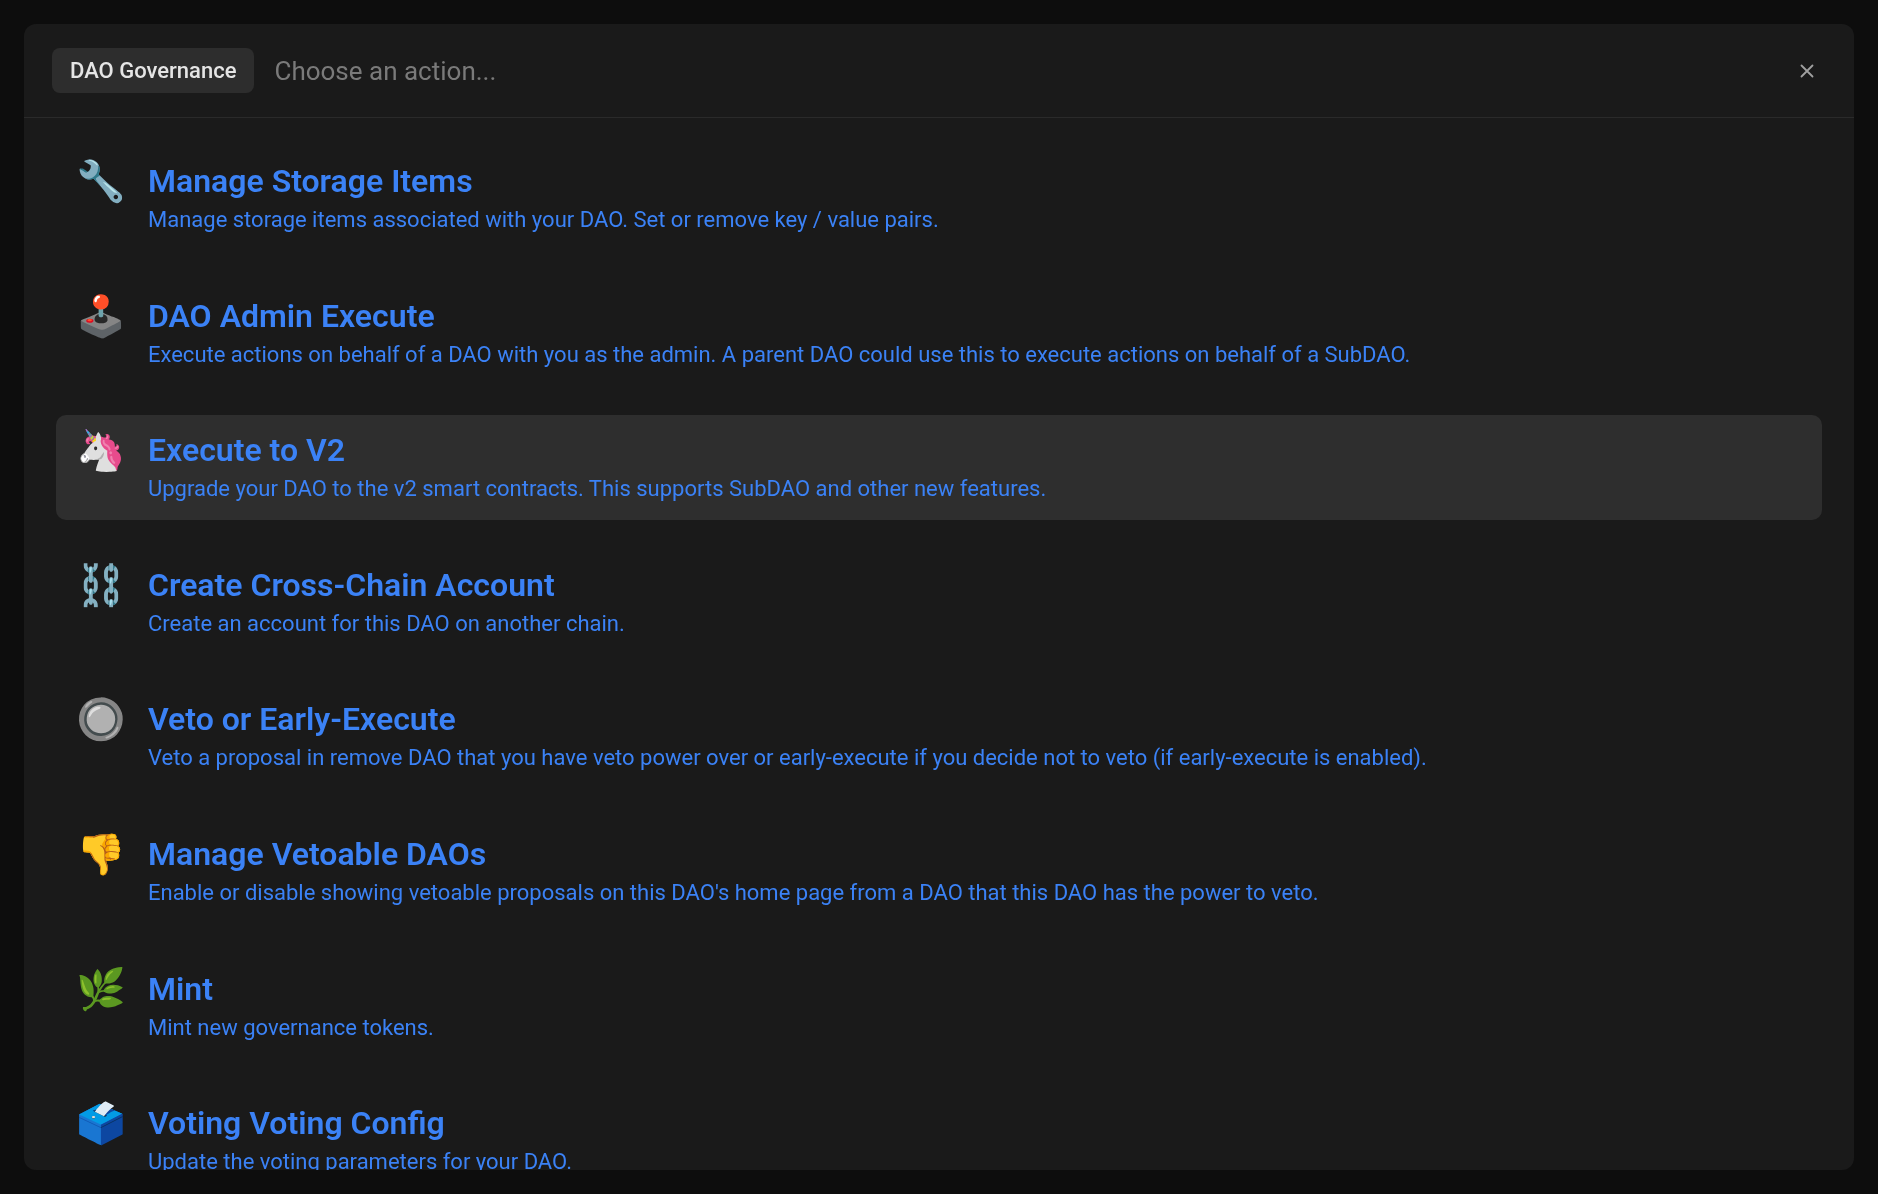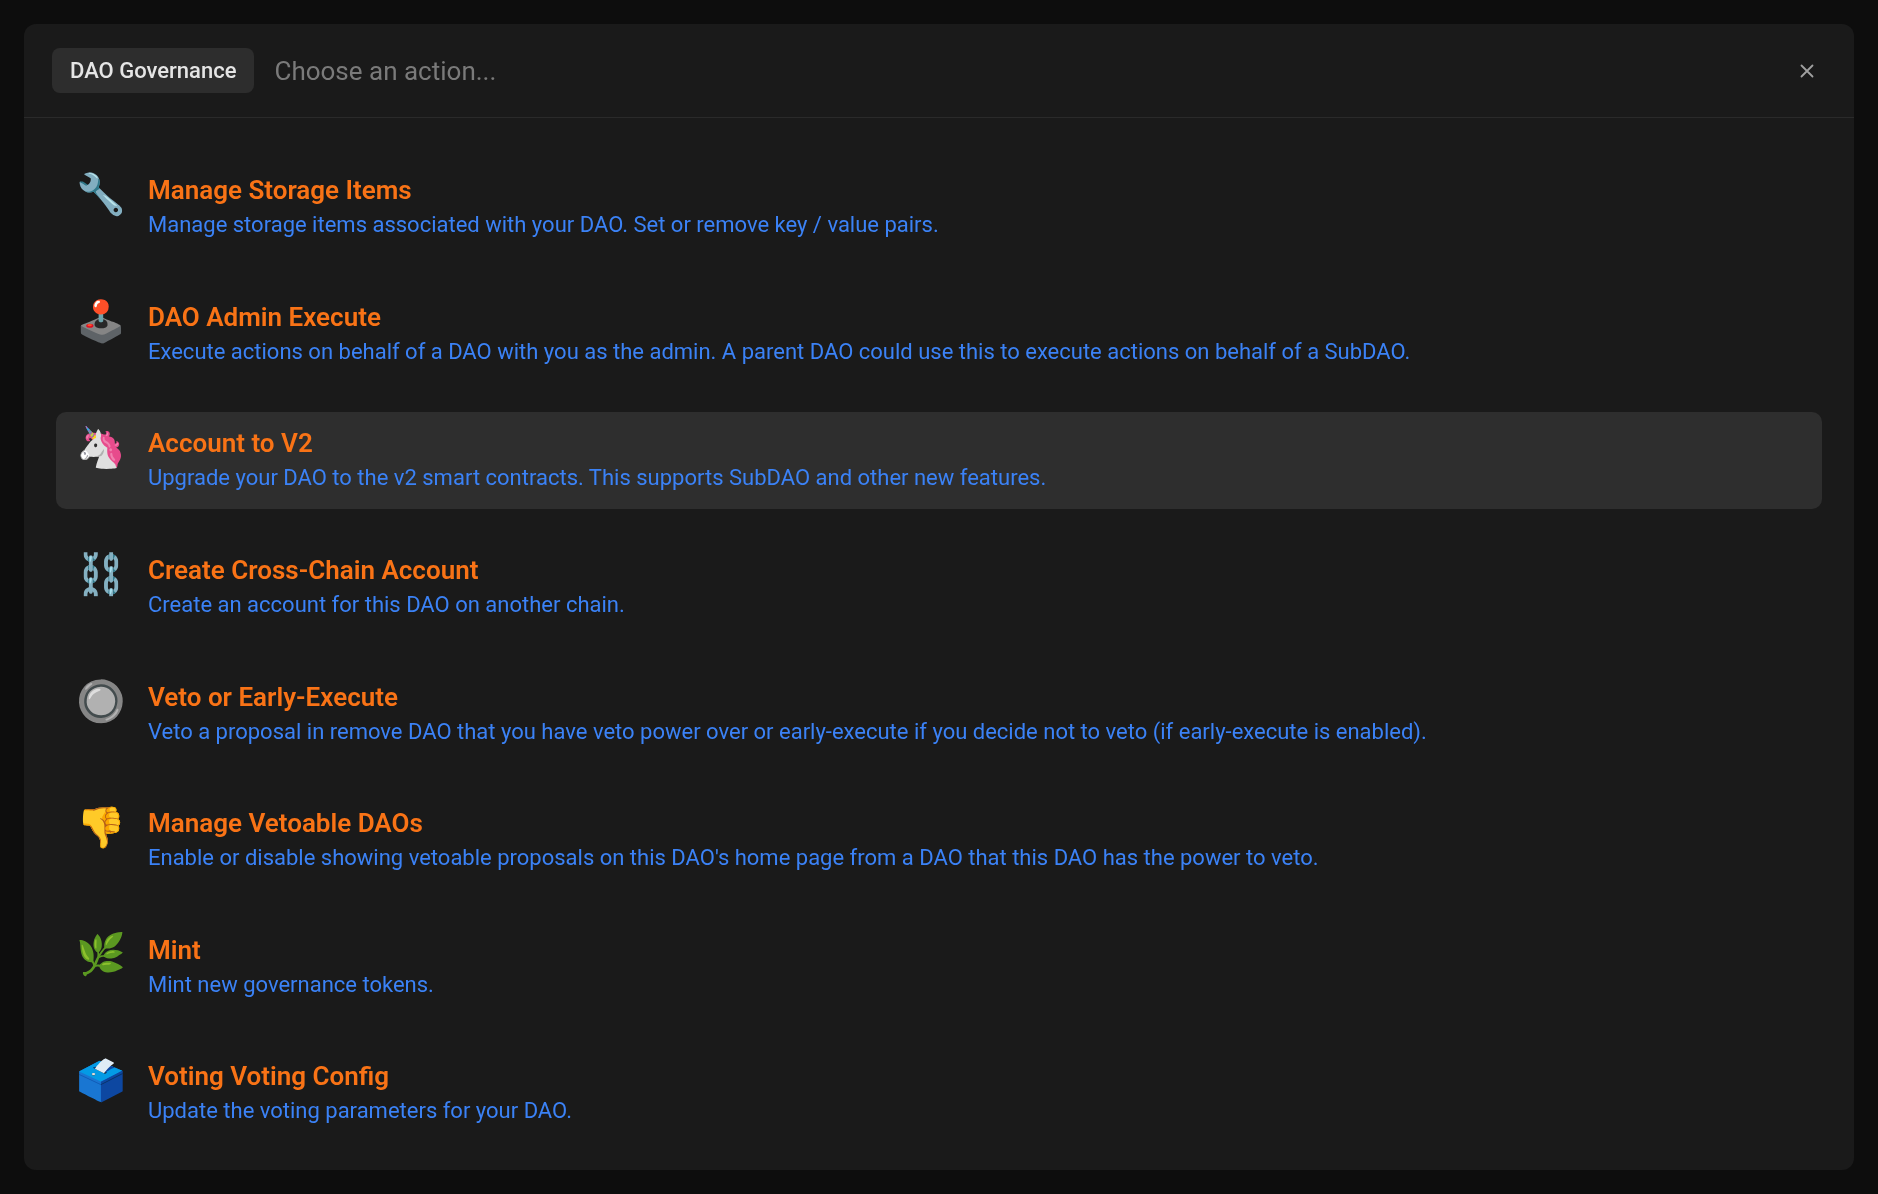--- a/index.html
+++ b/index.html
@@ -15,21 +15,20 @@
       padding: 24px;
     }
     .modal {
       background-color: #1a1a1a;
       border-radius: 12px;
       width: 100%;
       height: 100%;
       display: flex;
       flex-direction: column;
       overflow: hidden;
-      justify-content: space-between;
     }
     .header {
       display: flex;
       align-items: center;
       padding: 24px 28px;
       border-bottom: 1px solid #2a2a2a;
       gap: 20px;
     }
     .badge {
       background-color: #2d2d2d;
@@ -83,22 +82,22 @@
       width: 48px;
       text-align: center;
       flex-shrink: 0;
     }
     .action-text {
       display: flex;
       flex-direction: column;
       gap: 6px;
     }
     .action-title {
-      color: #f97316;
-      font-size: 26px;
+      color: #3b82f6;
+      font-size: 32px;
       font-weight: 600;
     }
     .action-description {
       color: #3b82f6;
       font-size: 22px;
       line-height: 1.3;
     }
   </style>
 </head>
 <body>
@@ -124,21 +123,21 @@
       <div class="action-item">
         <div class="action-icon">🕹️</div>
         <div class="action-text">
           <div class="action-title">DAO Admin Execute</div>
           <div class="action-description">Execute actions on behalf of a DAO with you as the admin. A parent DAO could use this to execute actions on behalf of a SubDAO.</div>
         </div>
       </div>
       <div class="action-item highlighted">
         <div class="action-icon">🦄</div>
         <div class="action-text">
-          <div class="action-title">Account to V2</div>
+          <div class="action-title">Execute to V2</div>
           <div class="action-description">Upgrade your DAO to the v2 smart contracts. This supports SubDAO and other new features.</div>
         </div>
       </div>
       <div class="action-item">
         <div class="action-icon">⛓️</div>
         <div class="action-text">
           <div class="action-title">Create Cross-Chain Account</div>
           <div class="action-description">Create an account for this DAO on another chain.</div>
         </div>
       </div>

